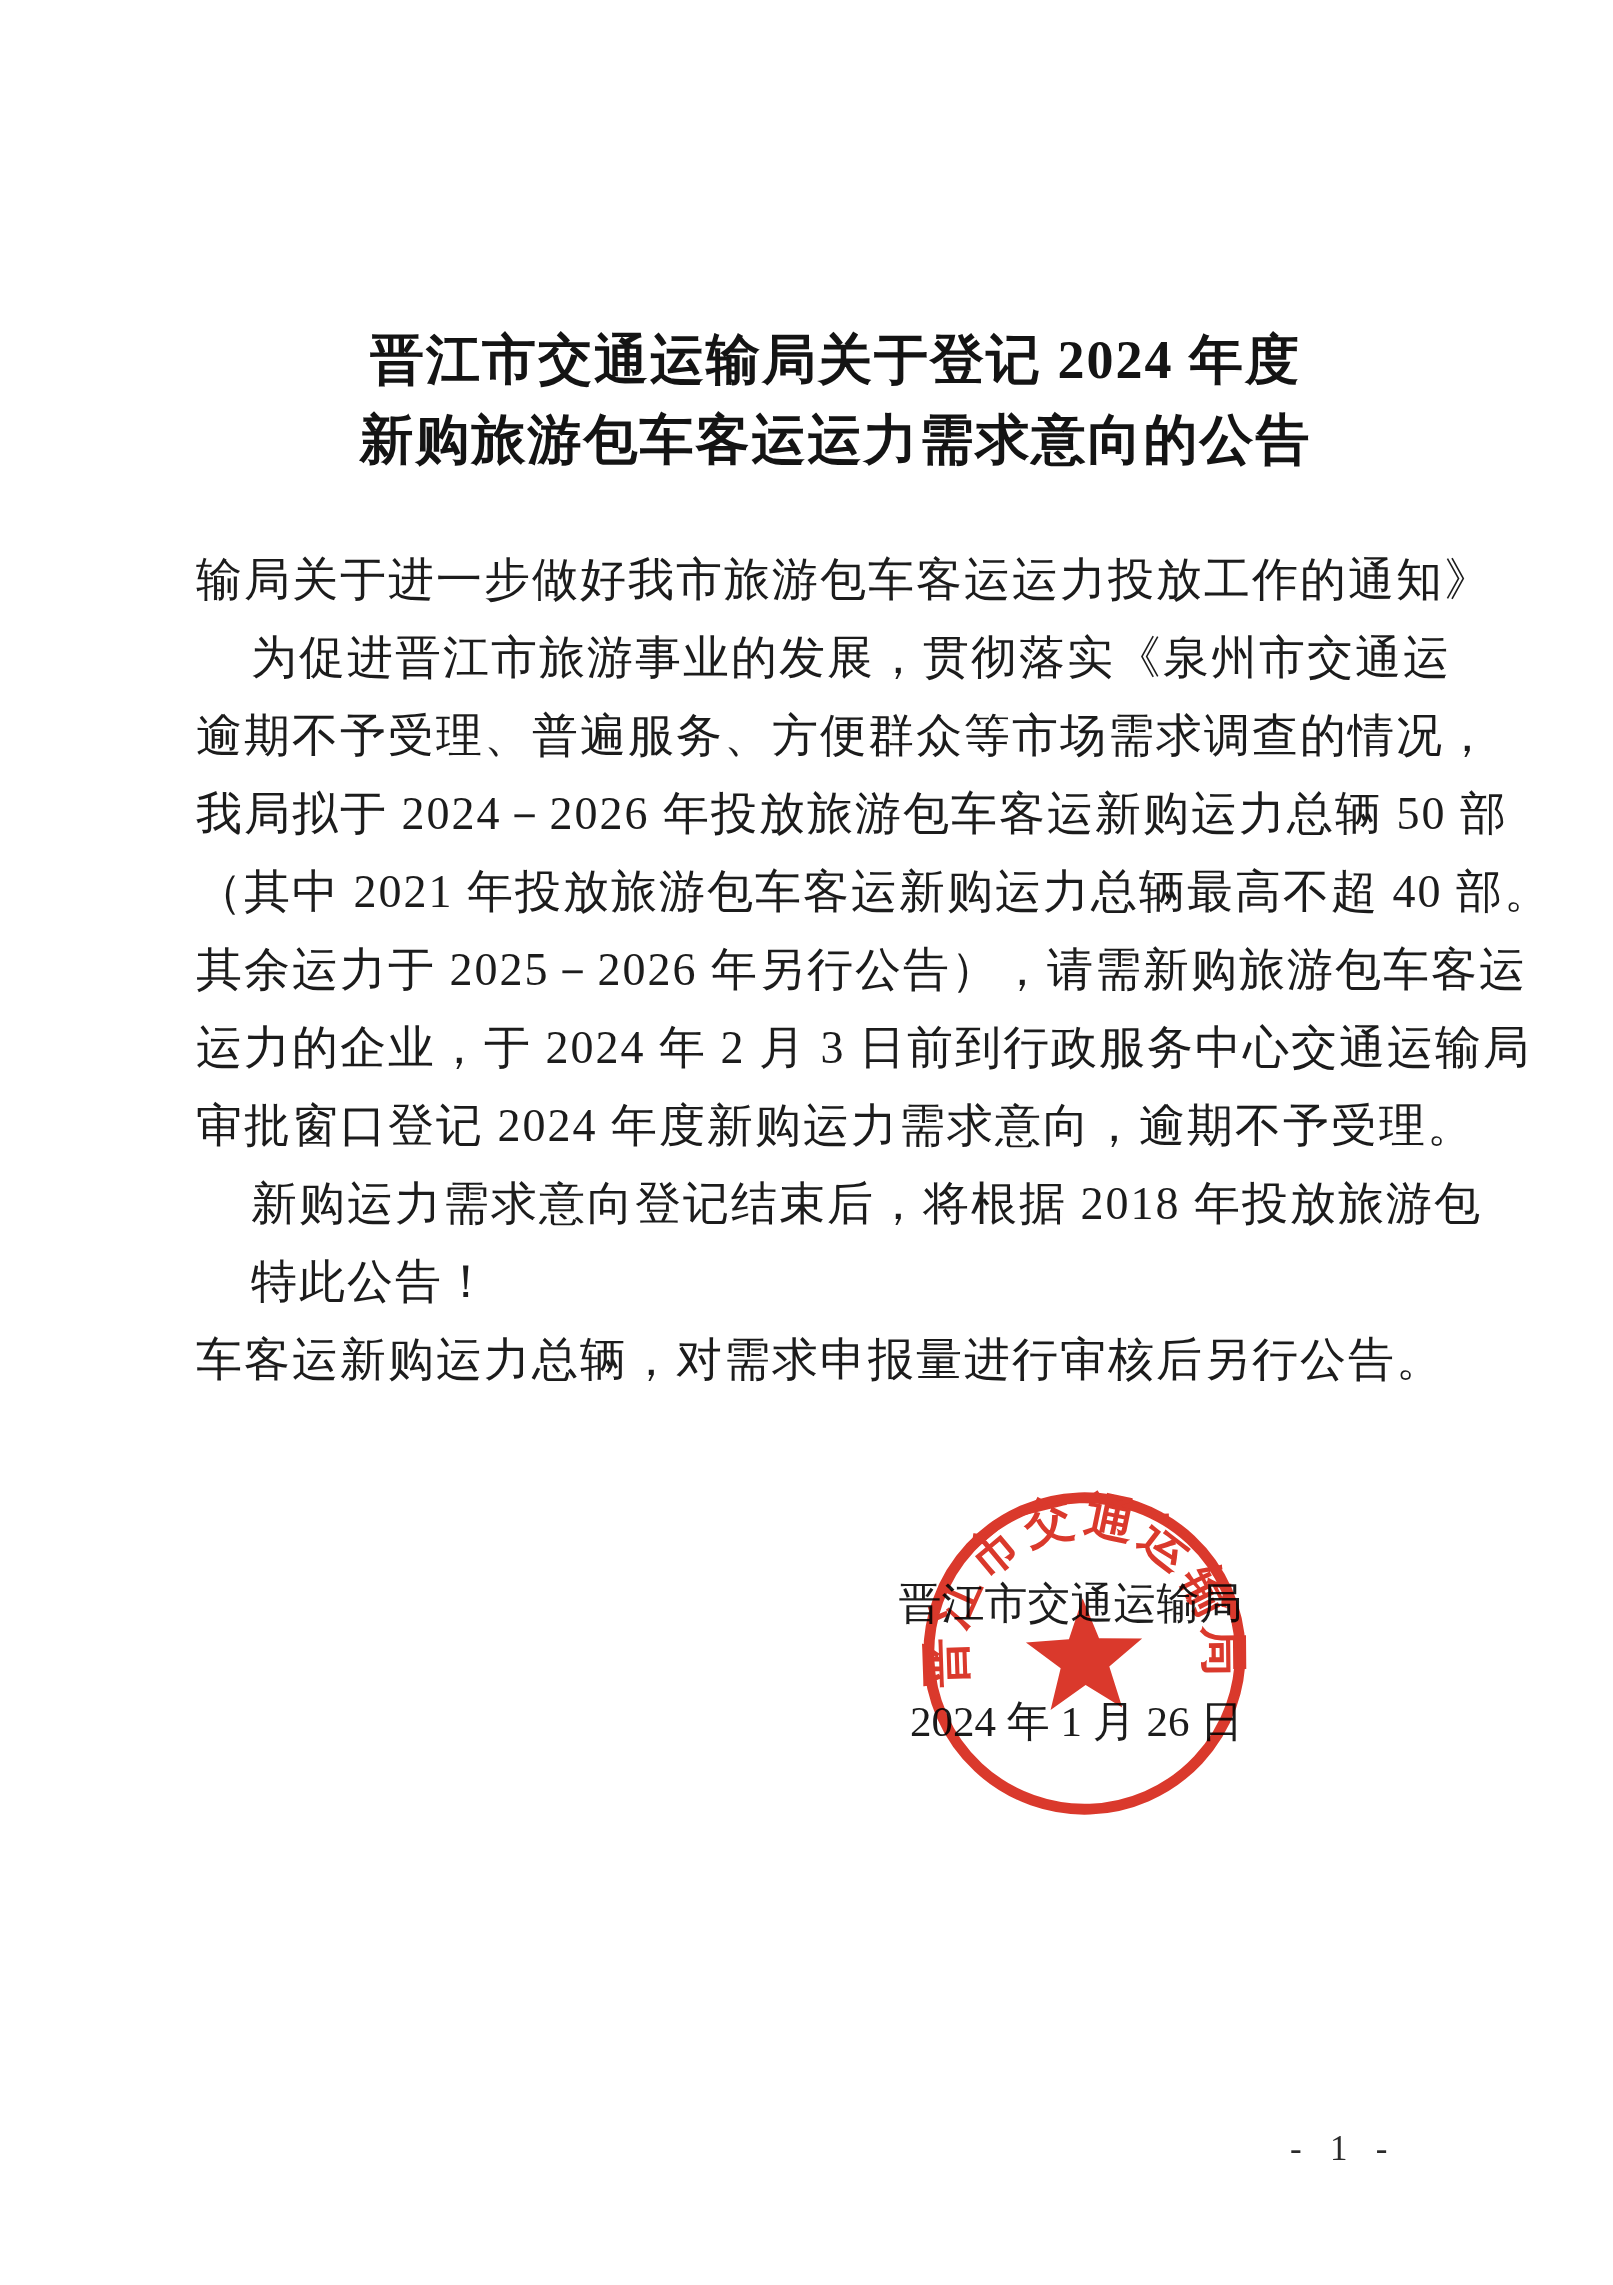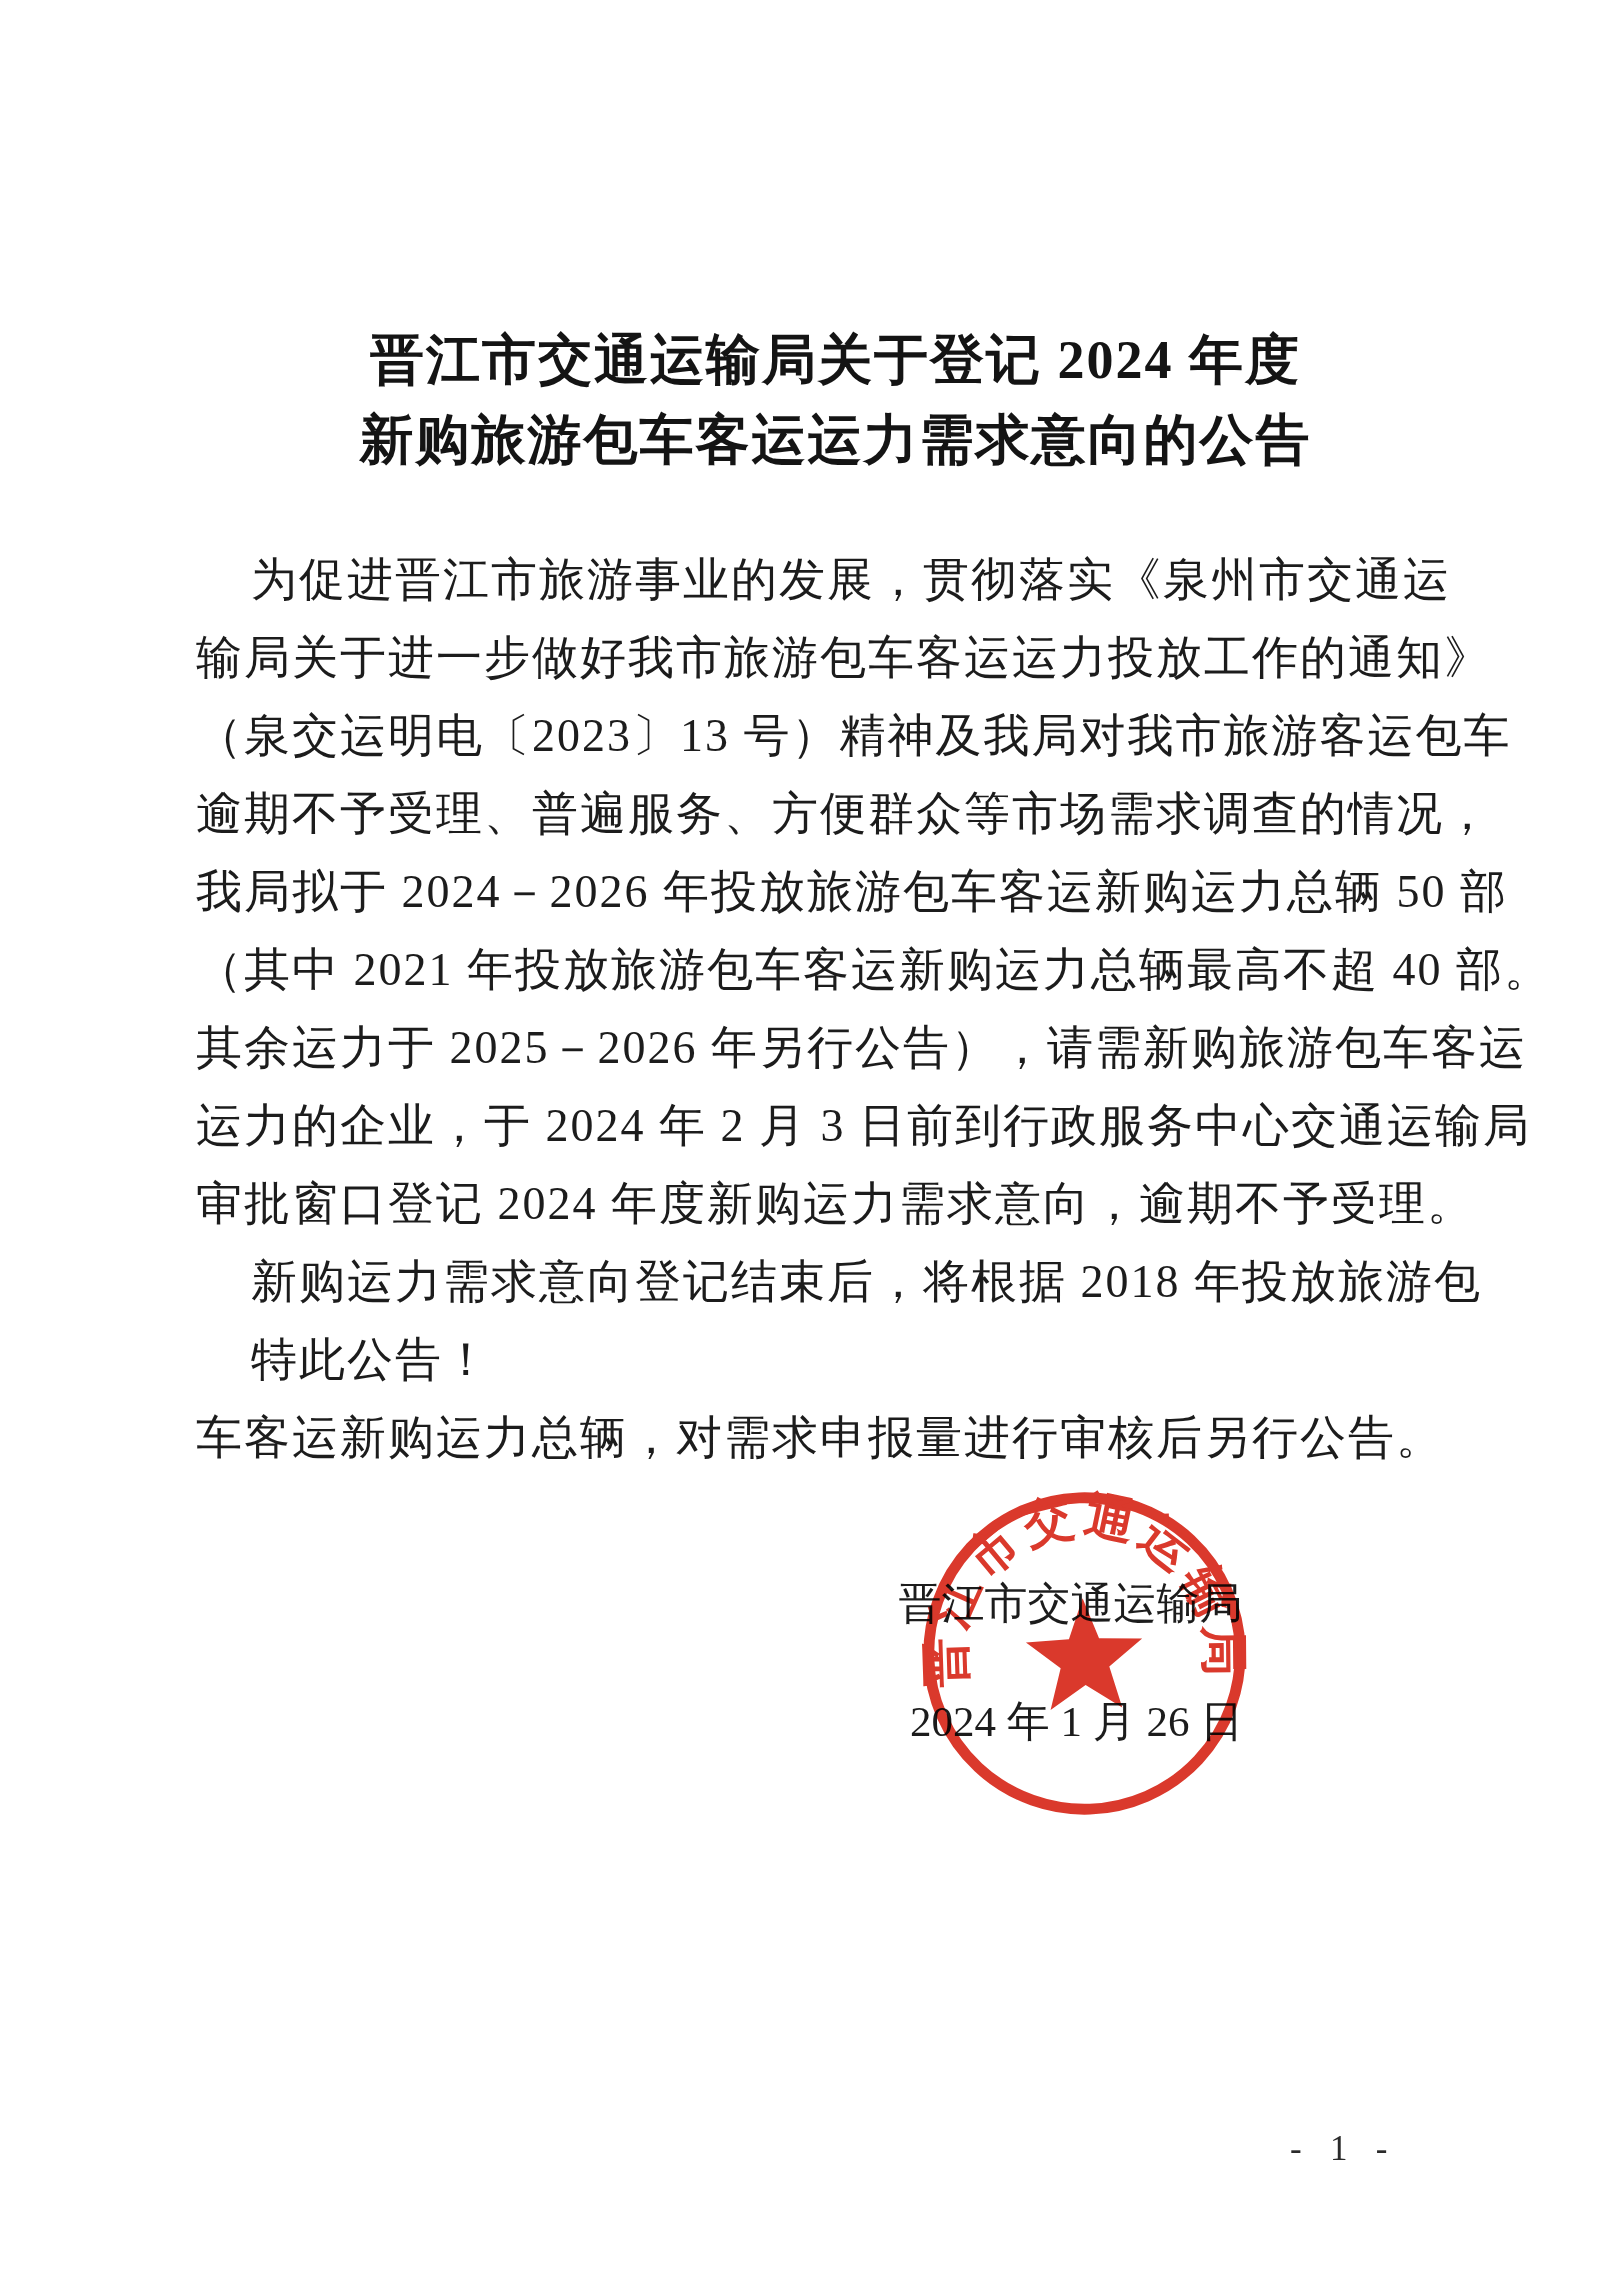--- a/index.html
+++ b/index.html
@@ -105,23 +105,22 @@
 </style>
 </head>
 <body>
 
 <div class="page">
 
   <div class="doc-title l1">晋江市交通运输局关于登记 2024 年度</div>
   <div class="doc-title l2">新购旅游包车客运运力需求意向的公告</div>
 
   <div class="body-block">
+    <div class="body-line">输局关于进一步做好我市旅游包车客运运力投放工作的通知》</div>
     <div class="body-line indent">为促进晋江市旅游事业的发展，贯彻落实《泉州市交通运</div>
-    <div class="body-line">输局关于进一步做好我市旅游包车客运运力投放工作的通知》</div>
-    <div class="body-line">（泉交运明电〔2023〕13 号）精神及我局对我市旅游客运包车</div>
     <div class="body-line">逾期不予受理、普遍服务、方便群众等市场需求调查的情况，</div>
     <div class="body-line">我局拟于 2024－2026 年投放旅游包车客运新购运力总辆 50 部</div>
     <div class="body-line">（其中 2021 年投放旅游包车客运新购运力总辆最高不超 40 部。</div>
     <div class="body-line">其余运力于 2025－2026 年另行公告），请需新购旅游包车客运</div>
     <div class="body-line">运力的企业，于 2024 年 2 月 3 日前到行政服务中心交通运输局</div>
     <div class="body-line">审批窗口登记 2024 年度新购运力需求意向，逾期不予受理。</div>
     <div class="body-line indent">新购运力需求意向登记结束后，将根据 2018 年投放旅游包</div>
     <div class="body-line indent">特此公告！</div>
     <div class="body-line">车客运新购运力总辆，对需求申报量进行审核后另行公告。</div>
   </div>

